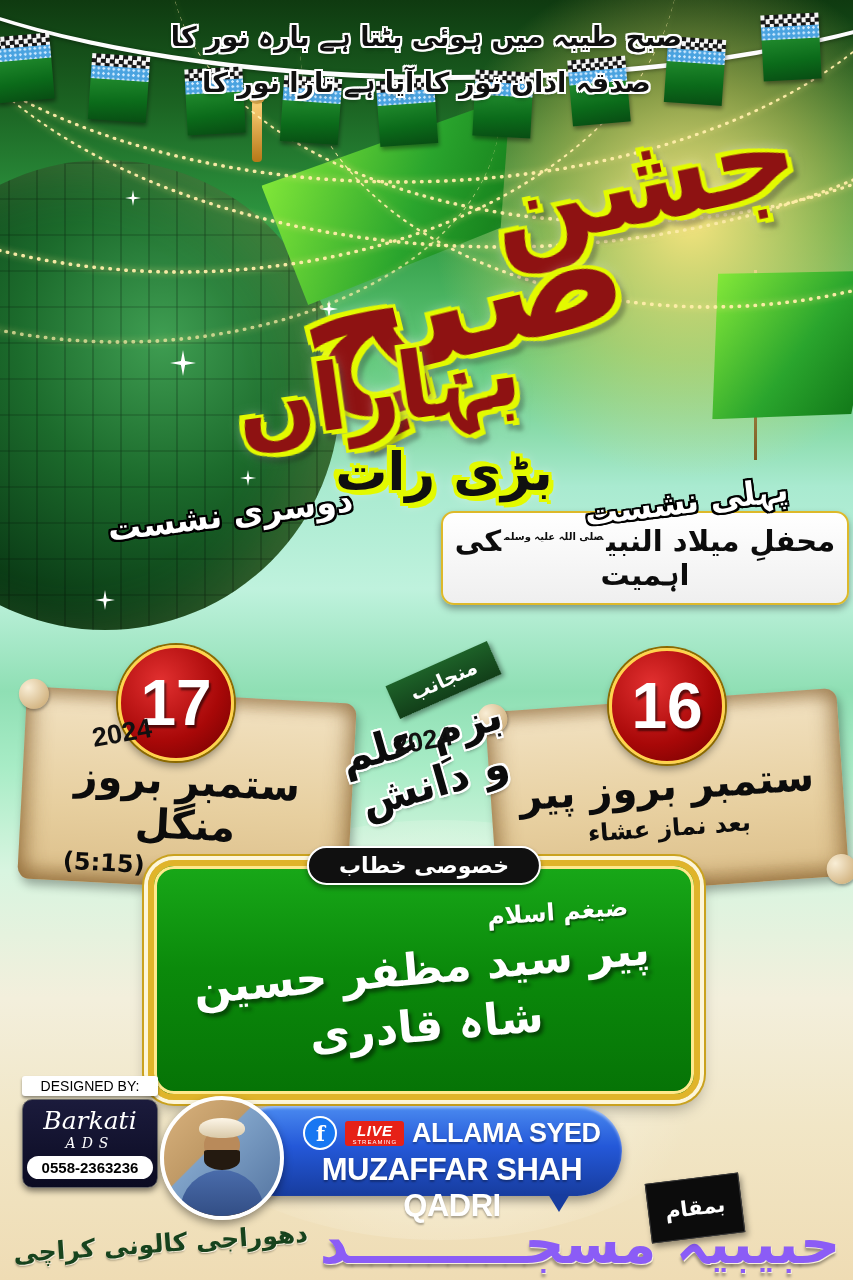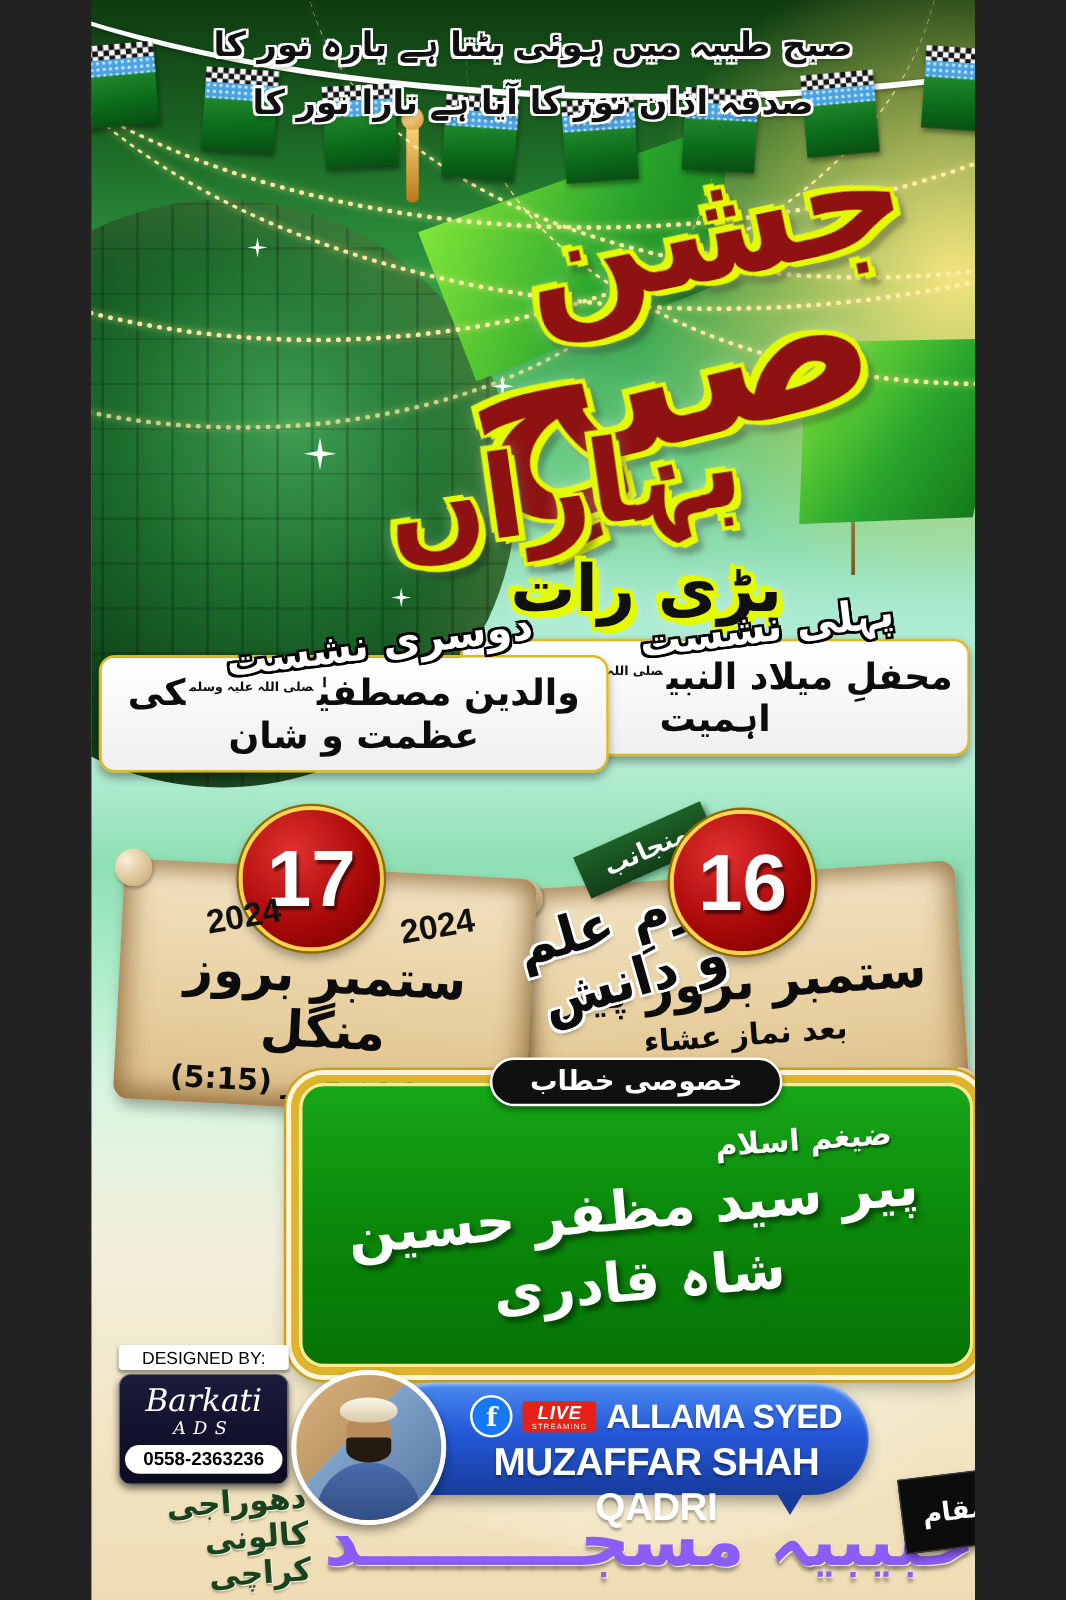--- a/index.html
+++ b/index.html
@@ -1,16 +1,16 @@
 <!DOCTYPE html>
 <html><head>
 <meta charset="utf-8">
 <style>
   html,body{margin:0;padding:0;background:#222;}
-  .poster{position:relative;width:707px;height:1280px;margin:0 auto;overflow:hidden;
+  .poster{position:relative;width:853px;height:1280px;margin:0 auto;overflow:hidden;
           font-family:"DejaVu Sans",sans-serif;}
   .abs{position:absolute;}
 
   
   .bg-base{inset:0;background:linear-gradient(180deg,
       #0f3a10 0%,#1b6322 8%,#2f9b43 18%,#63c97c 28%,#a9ead0 38%,
       #bff2dd 46%,#8fdfb4 54%,#a8ecc6 60%,#d8f5e0 68%,
       #f3efdc 78%,#f1e6c6 88%,#efdcb4 100%);}
   .glow-gold{left:430px;top:-40px;width:520px;height:520px;border-radius:50%;
       background:radial-gradient(circle,rgba(255,232,130,.95) 0%,rgba(255,220,110,.45) 38%,rgba(255,220,110,0) 70%);}
@@ -111,21 +111,21 @@
   .scroll-label{text-align:center;font-size:40px;font-weight:bold;color:#0c0c0c;margin-top:64px;line-height:1.1;}
   .scroll-time{text-align:center;font-size:24px;font-weight:bold;color:#0c0c0c;margin-top:6px;}
 
   
   .ribbon{left:388px;top:662px;background:linear-gradient(#1d6128,#123f19);color:#fff;font-size:20px;
       font-weight:bold;padding:6px 20px;transform:rotate(-24deg);box-shadow:2px 3px 5px rgba(0,0,0,.4);}
   .org-name{left:338px;top:712px;width:180px;text-align:center;font-size:42px;font-weight:bold;
       color:#0c0c0c;transform:rotate(-16deg);line-height:1.15;}
 
   
-  .panel{left:160px;top:860px;width:540px;height:228px;border-radius:26px;
+  .panel{left:148px;top:860px;width:540px;height:228px;border-radius:26px;
       background:linear-gradient(180deg,#18a818 0%,#0b8a0b 45%,#067306 100%);
       border:6px solid #e0b42a;box-shadow:0 0 0 4px #fdf6da,0 0 0 6px #caa21f,0 8px 16px rgba(0,0,0,.35),
       inset 0 0 0 3px #ffe98c;}
   .panel-badge{left:50%;top:-20px;transform:translateX(-50%);background:#101010;color:#fff;
       border:2px solid #fff;border-radius:999px;padding:5px 30px;font-size:22px;font-weight:bold;white-space:nowrap;
       box-shadow:0 3px 5px rgba(0,0,0,.4);}
   .panel-sub{right:66px;top:32px;color:#fff;font-size:24px;font-weight:bold;transform:rotate(-4deg);
       text-shadow:1px 2px 2px rgba(0,0,0,.5);}
   .panel-name{left:0;right:0;top:74px;text-align:center;font-size:44px;font-weight:bold;color:#fff;
       transform:rotate(-5deg);line-height:1.3;text-shadow:3px 4px 4px rgba(0,0,0,.45);}
@@ -238,25 +238,20 @@
     <span class="sess-head o-black">پہلی نشست</span>
     <div class="sess-box">
       <span>
         <span>محفلِ میلاد النبی</span><span class="hon">صلی اللہ علیہ وسلم</span><span>کی اہمیت</span>
       </span>
     </div>
   </div>
 
   <div class="abs session sess-left ur">
     <span class="sess-head o-black">دوسری نشست</span>
-    <div class="sess-box">
-      <span>
-        <span>والدین مصطفیٰ</span><span class="hon">صلی اللہ علیہ وسلم</span><span>کی عظمت و شان</span>
-      </span>
-    </div>
   </div>
 
   <div class="abs scroll scroll-r ur">
     <div class="scroll-label">ستمبر بروز پیر</div>
     <div class="scroll-time">بعد نماز عشاء</div>
   </div>
   <div class="abs day-circle circle-r">
     <span class="day-num">16</span>
   </div>
   <div class="abs scroll-year year-r">2024</div>

